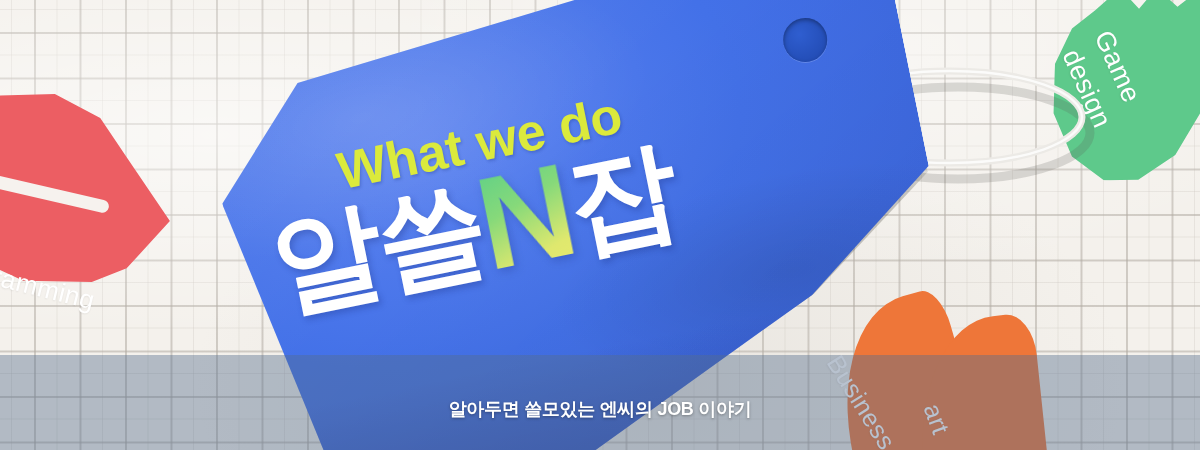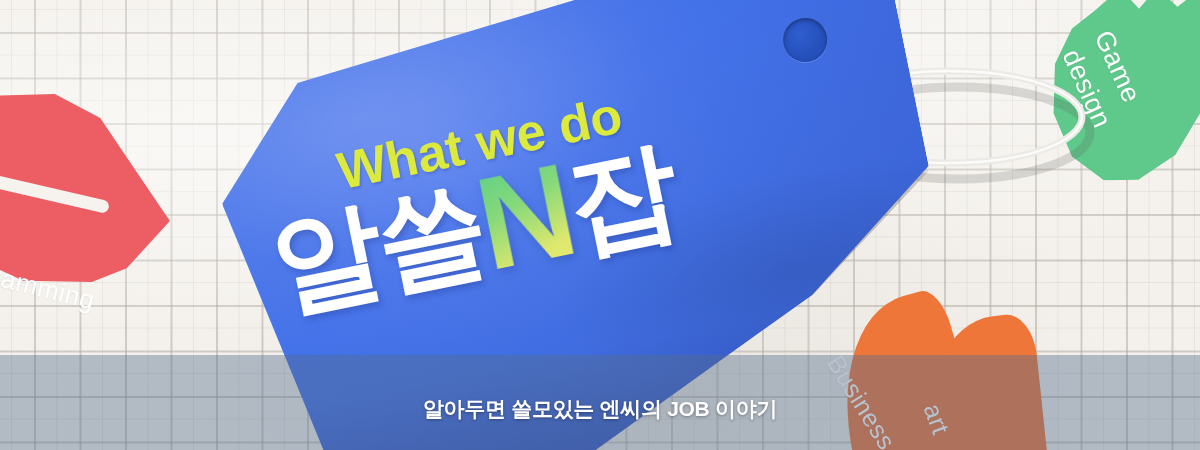--- a/index.html
+++ b/index.html
@@ -223,21 +223,21 @@
   #bottom-band {
     position:absolute;
     left:0; bottom:0; width:1200px; height:95px;
     background:rgba(86,110,140,.42);
   }
   #subtitle {
     position:absolute;
     left:0; bottom:0; width:1200px; height:95px;
     display:flex; align-items:center; justify-content:center;
     color:#ffffff;
-    font-size:21px;
+    font-size:18px;
     font-weight:bold;
     letter-spacing:-.3px;
     text-shadow:0 1px 3px rgba(0,0,0,.35);
     padding-top:12px;
   }
 </style>
 </head>
 <body>
 
 <div id="stage">

